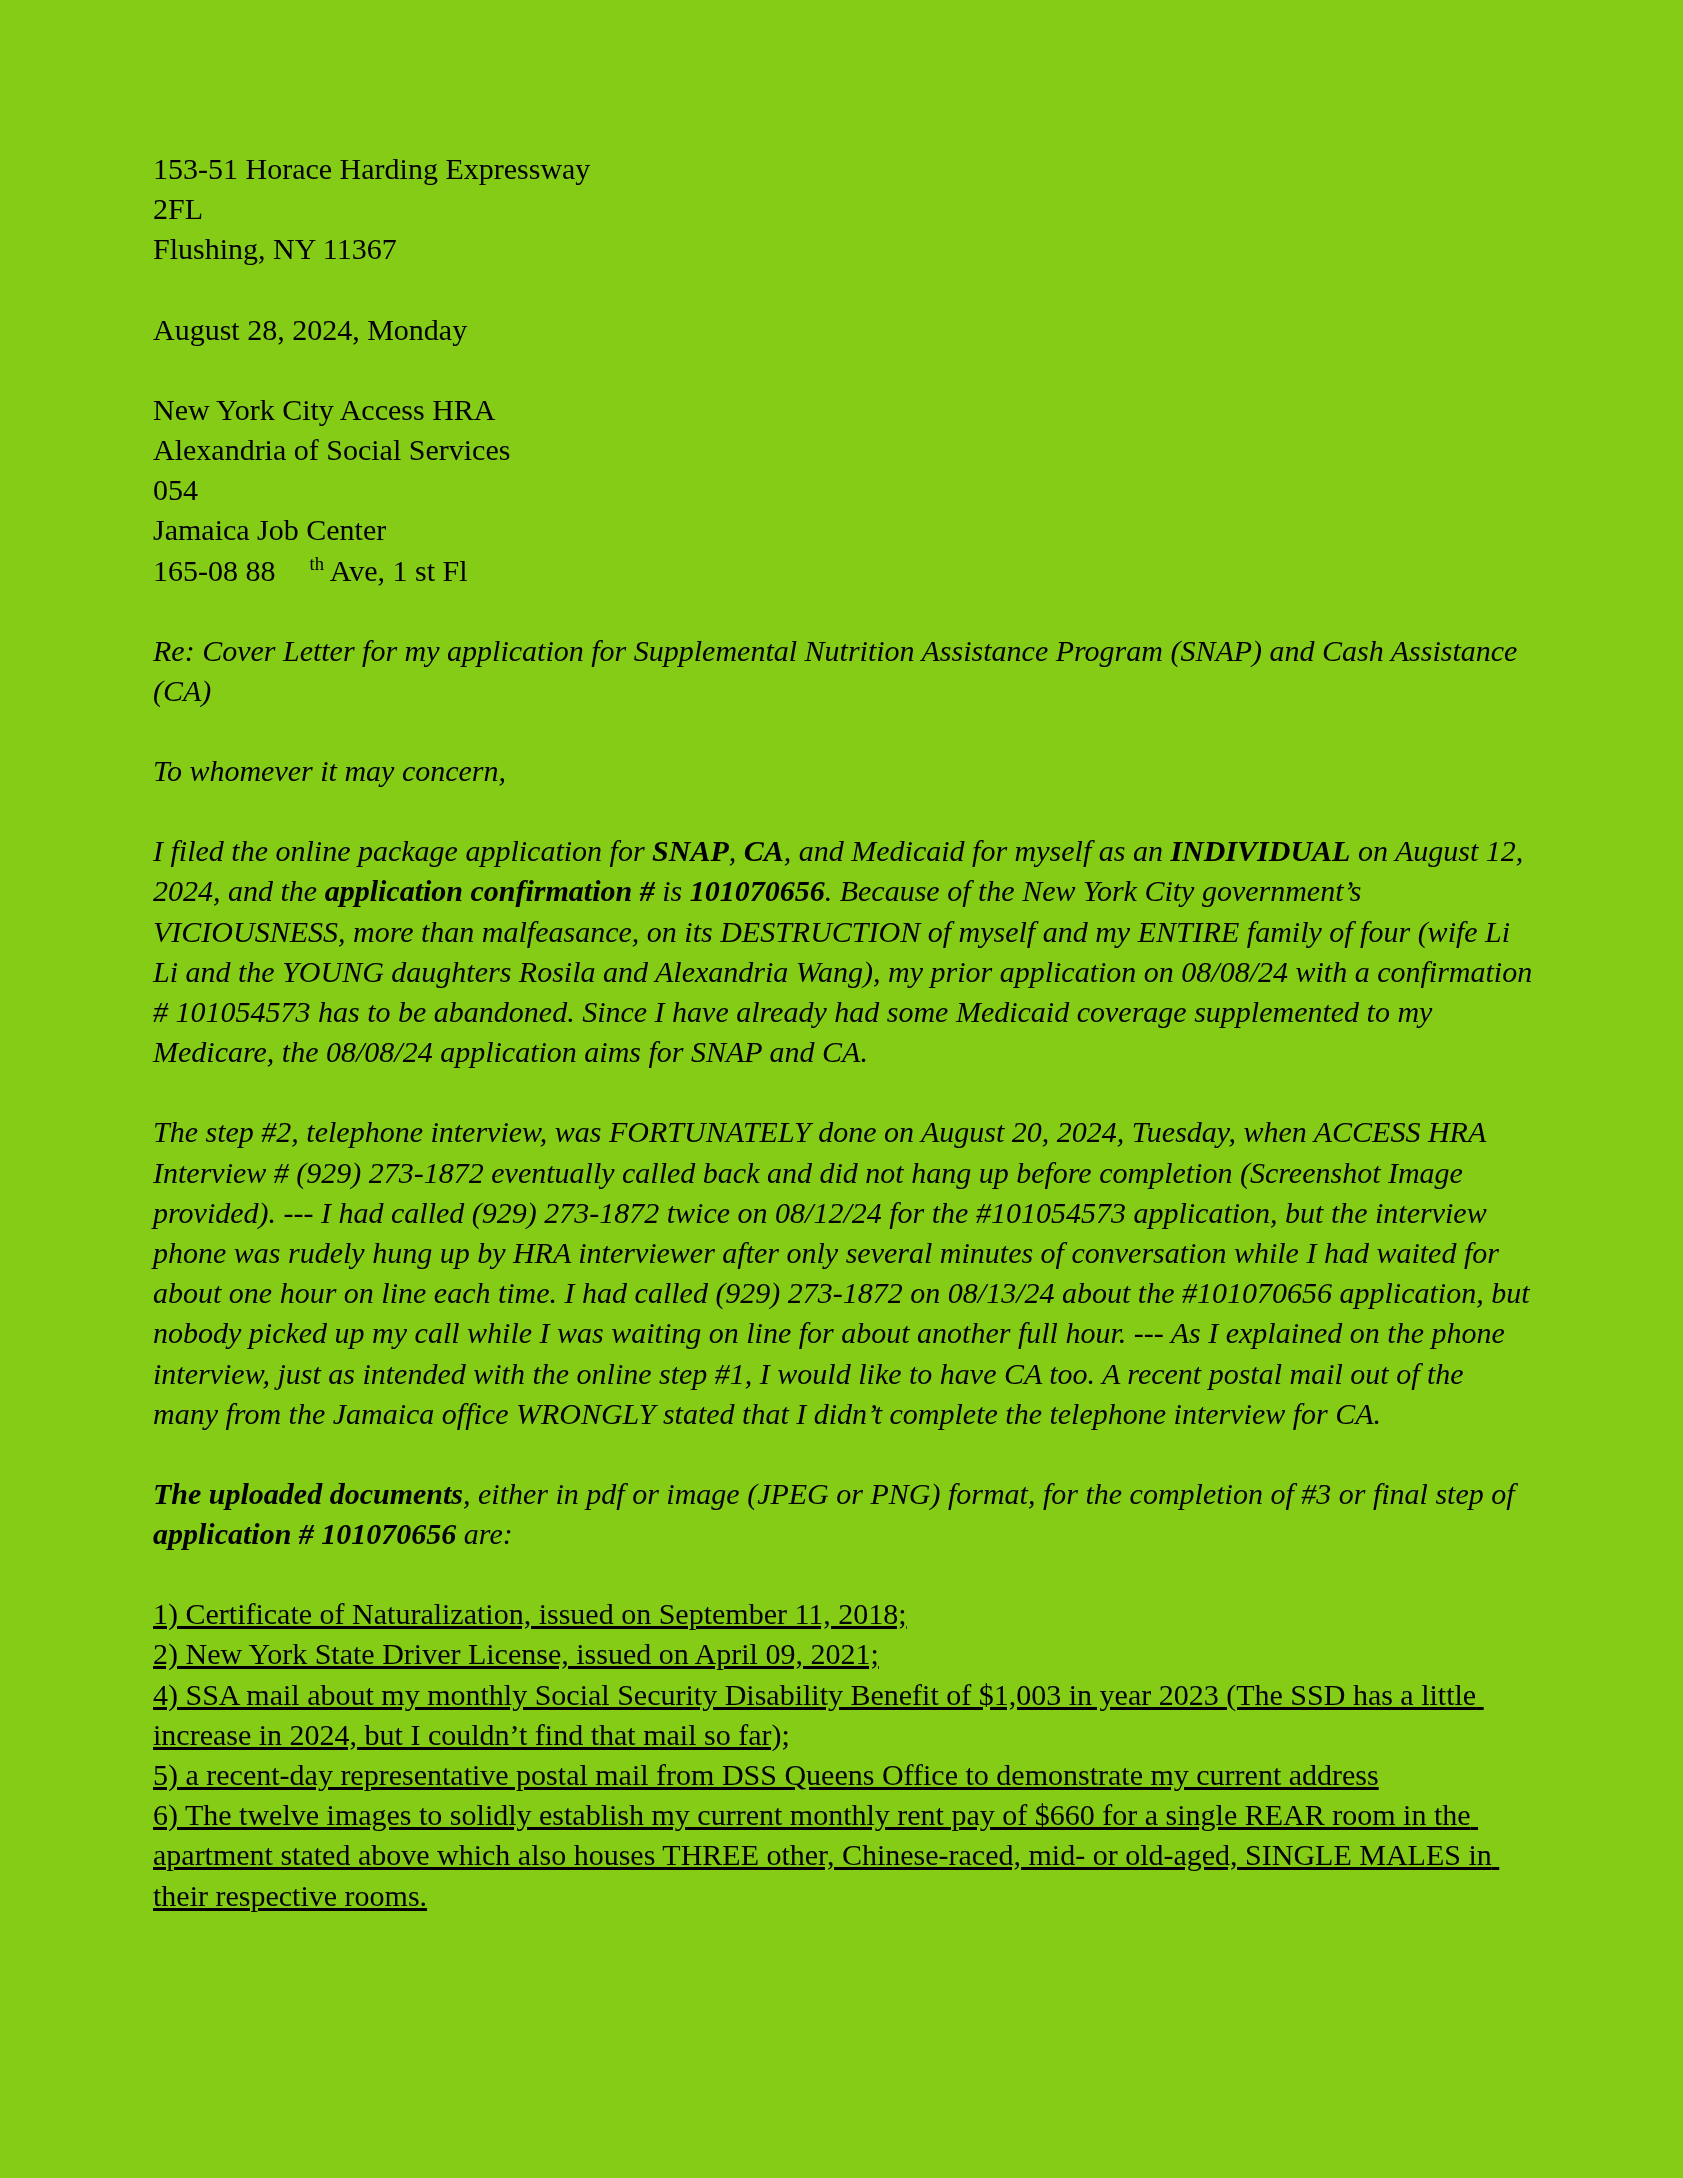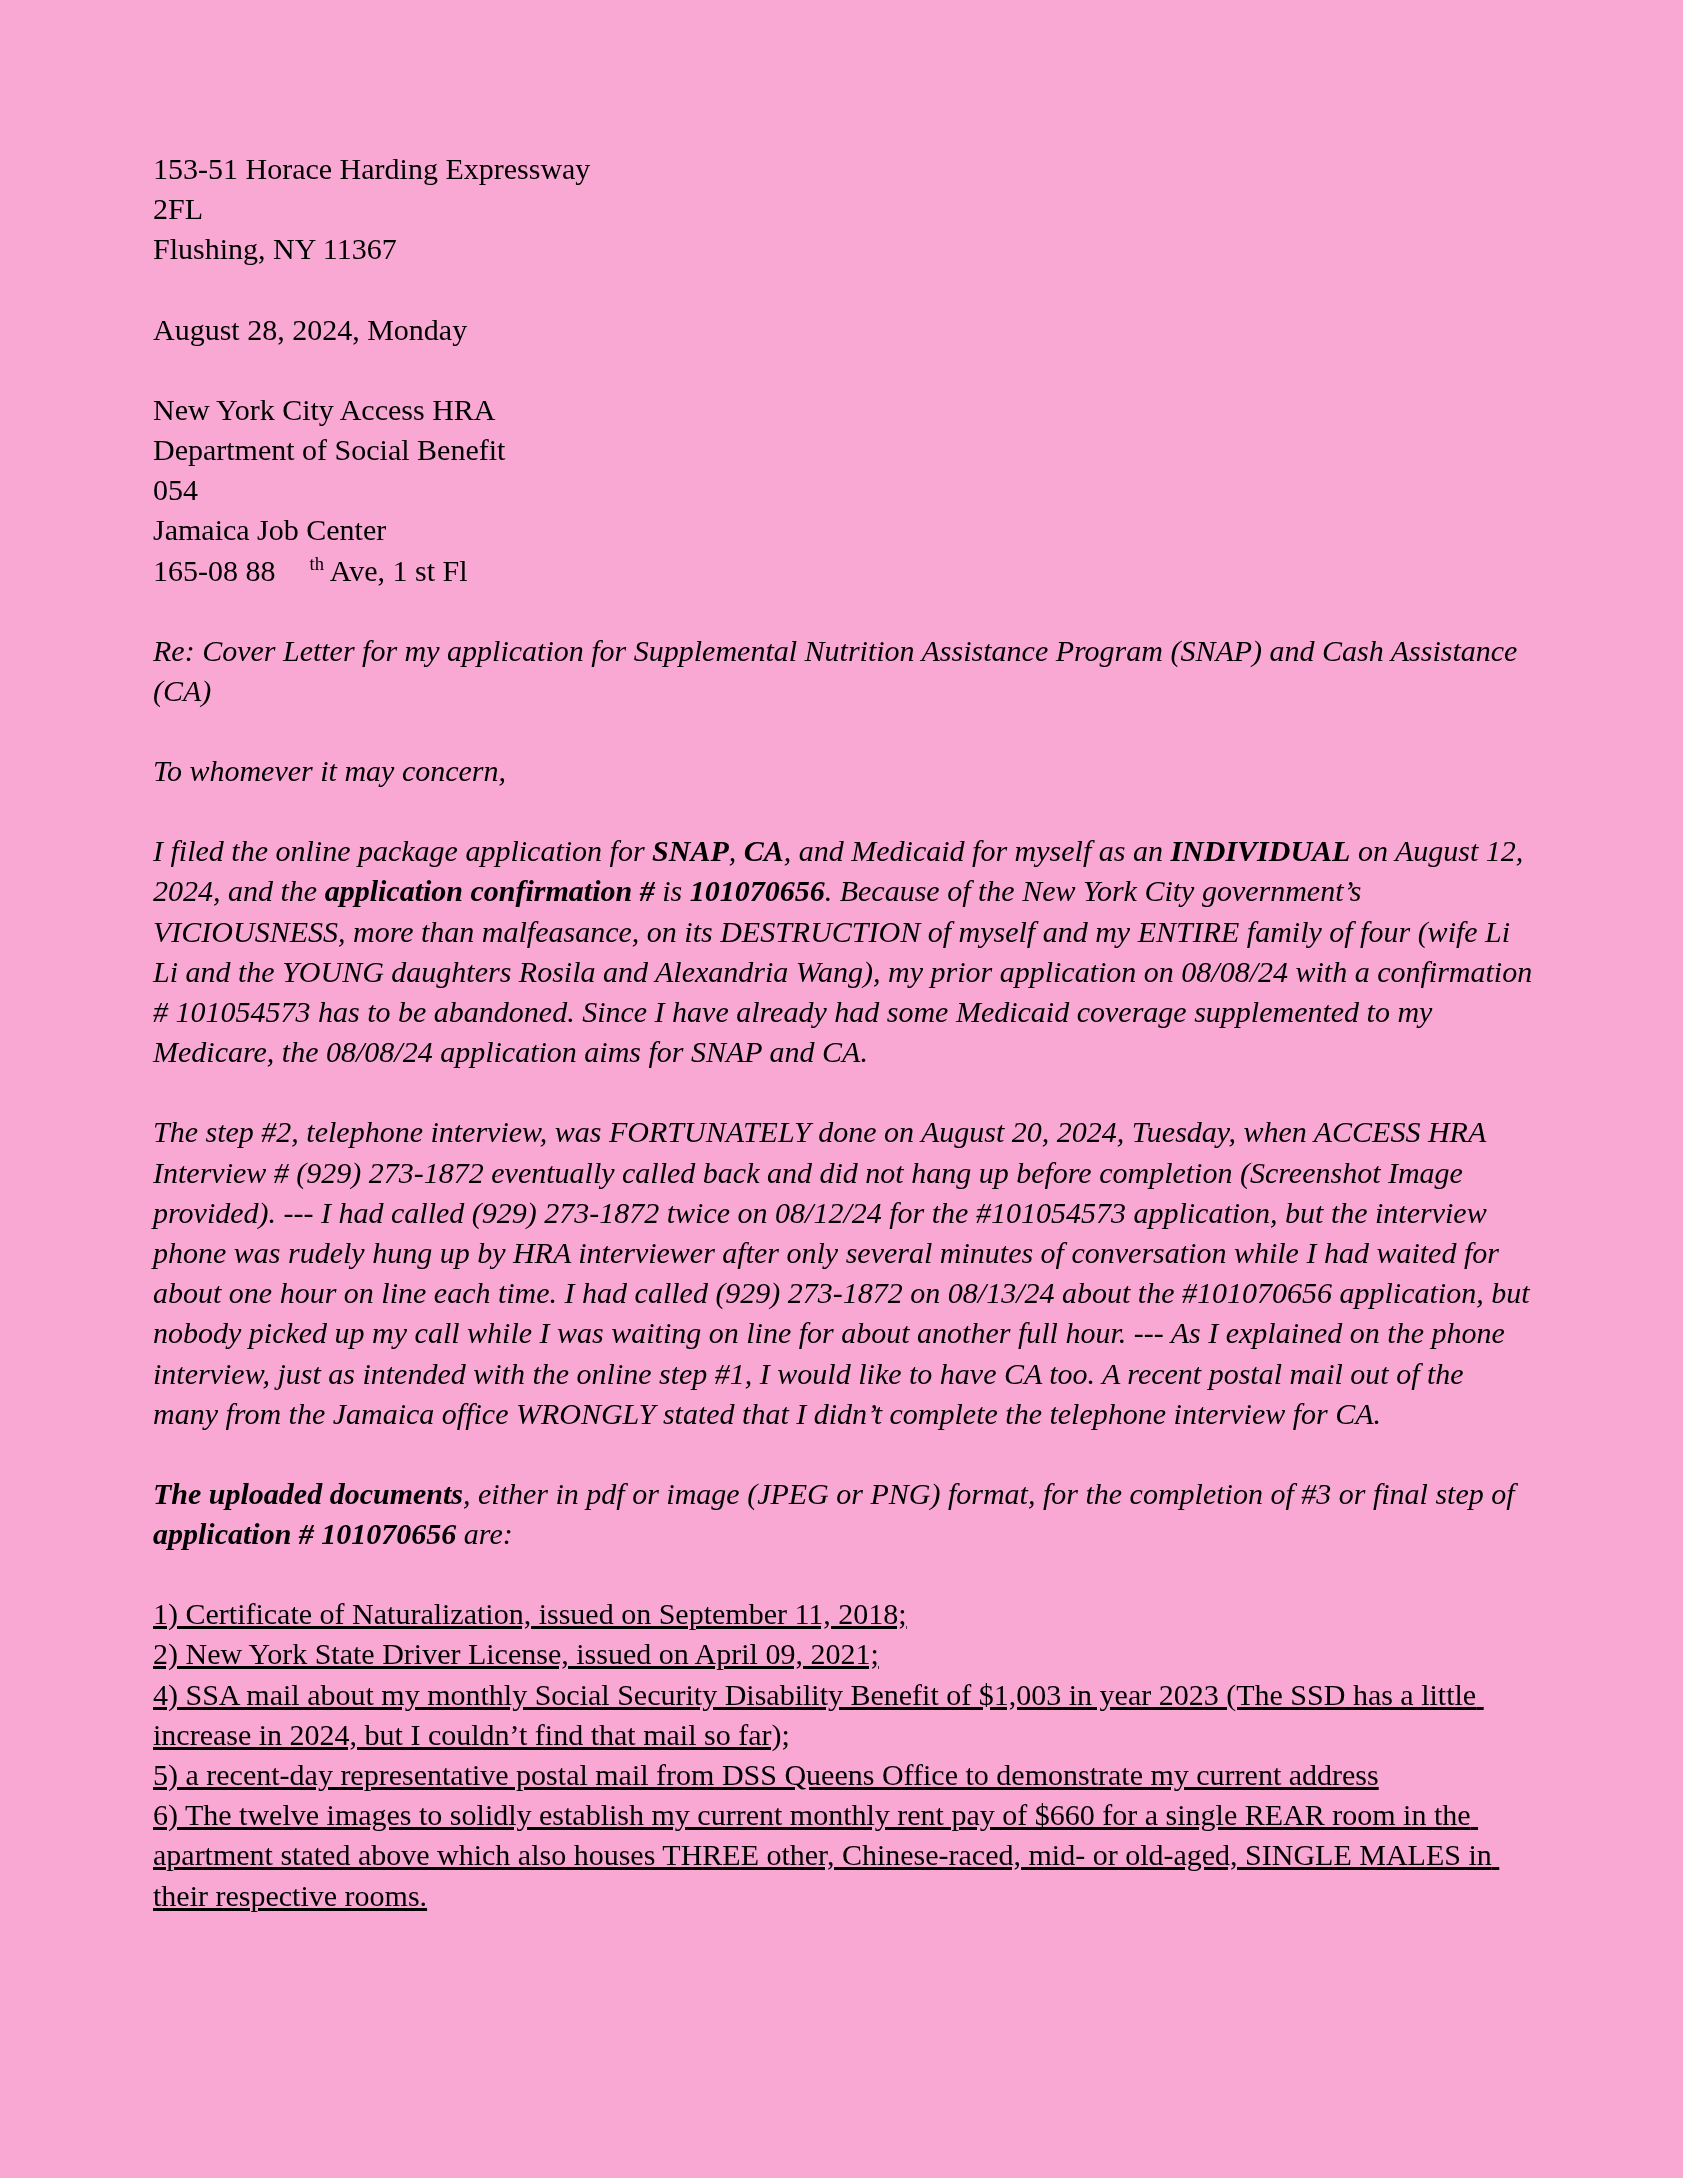--- a/index.html
+++ b/index.html
@@ -4,21 +4,21 @@
 <style>
   html, body {
     margin: 0;
     padding: 0;
     background: #ffffff;
   }
   .page {
     position: relative;
     width: 1683px;
     height: 2178px;
-    background: #f9a8d4;
+    background: #84cc16;
     box-sizing: border-box;
     padding: 149px 149px 119px 153px;
     font-family: "Liberation Serif", "DejaVu Serif", serif;
     font-size: 30px;
     line-height: 1.34;
     color: #000000;
     overflow: hidden;
   }
   .block {
     margin: 0;
@@ -60,21 +60,21 @@
   </div>
 
   <div class="blank-line"></div>
 
   <div class="line">August 28, 2024, Monday</div>
 
   <div class="blank-line"></div>
 
   <div class="block">
     <div class="line">New York City Access HRA</div>
-    <div class="line">Department of Social Benefit</div>
+    <div class="line">Alexandria of Social Services</div>
     <div class="line">054</div>
     <div class="line">Jamaica Job Center</div>
     <div class="line"><span>165-08 88</span><sup>th</sup><span> Ave, 1 st Fl</span></div>
   </div>
 
   <div class="blank-line"></div>
 
   <p class="para">Re: Cover Letter for my application for Supplemental Nutrition Assistance Program (SNAP) and Cash Assistance (CA)</p>
 
   <div class="blank-line"></div>

